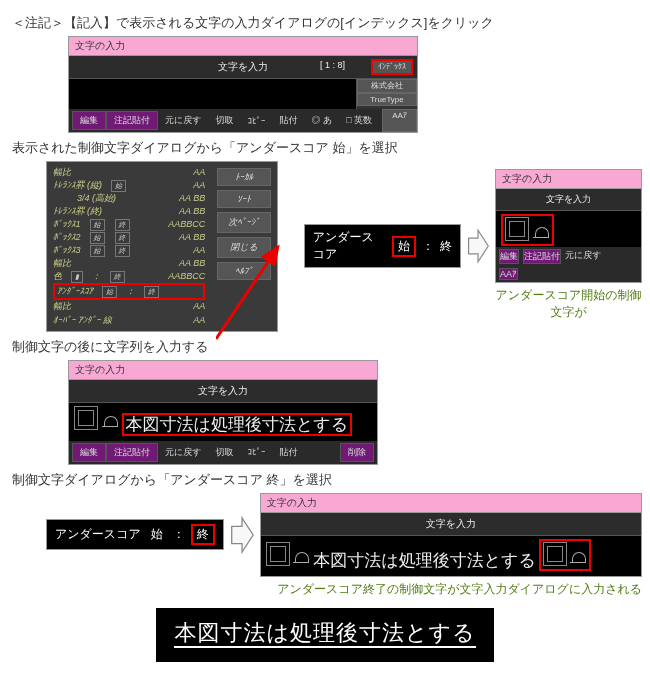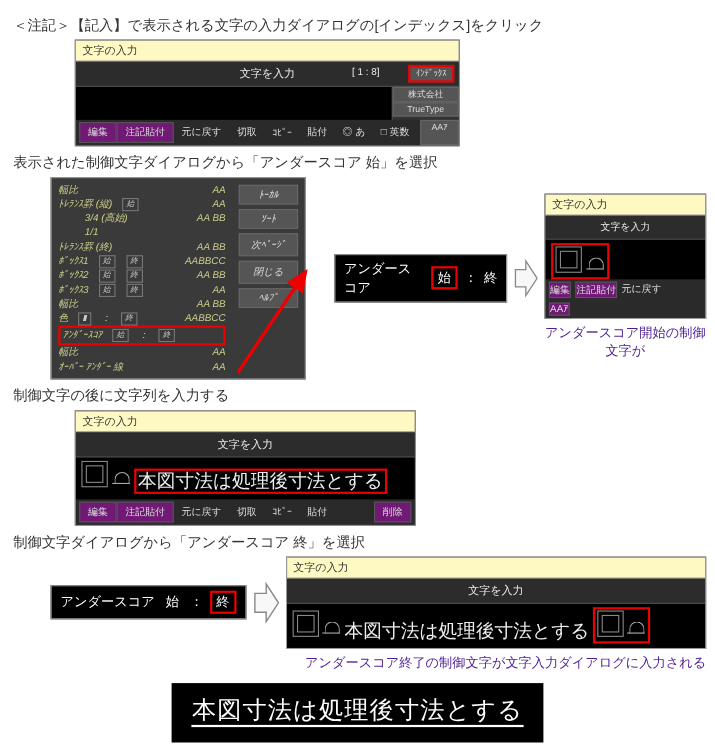--- a/index.html
+++ b/index.html
@@ -13,32 +13,32 @@
   }
   .step-text {
     font-size: 13px;
     color: #333;
     margin: 6px 0 4px 4px;
   }
   .caption {
     font-size: 12px;
     text-align: center;
     margin: 4px 0 2px;
-    color: #4c1d95;
+    color: #4d7c0f;
   }
   .dialog {
     border: 1px solid #999;
     background: #3a3a3a;
     color: #ccc;
     font-size: 10px;
     box-sizing: border-box;
     position: relative;
   }
   .dialog-title {
-    background: #fef9c3;
+    background: #f9a8d4;
     color: #333;
     font-size: 10px;
     padding: 2px 6px;
     border-bottom: 1px solid #999;
   }
   .hdr {
     background: #2c2c2c;
     text-align: center;
     font-size: 10px;
     color: #eee;
@@ -263,23 +263,20 @@
             <span style="margin-left:auto">AA</span>
           </div>
         <div class="ctrl-row">
             <span>ﾄﾚﾗﾝｽ罫 (縦)</span>
             <span class="sym">始</span>
             <span style="margin-left:auto">AA</span>
           </div>
         <div class="ctrl-row" style="padding-left:24px;">
             <span>3/4 (高始)</span>
             <span style="margin-left:auto">AA BB</span>
-          </div>
-        <div class="ctrl-row" style="padding-left:24px;">
-            <span>1/1</span>
           </div>
         <div class="ctrl-row">
             <span>ﾄﾚﾗﾝｽ罫 (終)</span>
             <span style="margin-left:auto">AA BB</span>
           </div>
         <div class="ctrl-row">
             <span>ﾎﾞｯｸｽ1</span>
             <span class="sym">始</span>
             <span class="sym">終</span>
             <span style="margin-left:auto">AABBCC</span>

